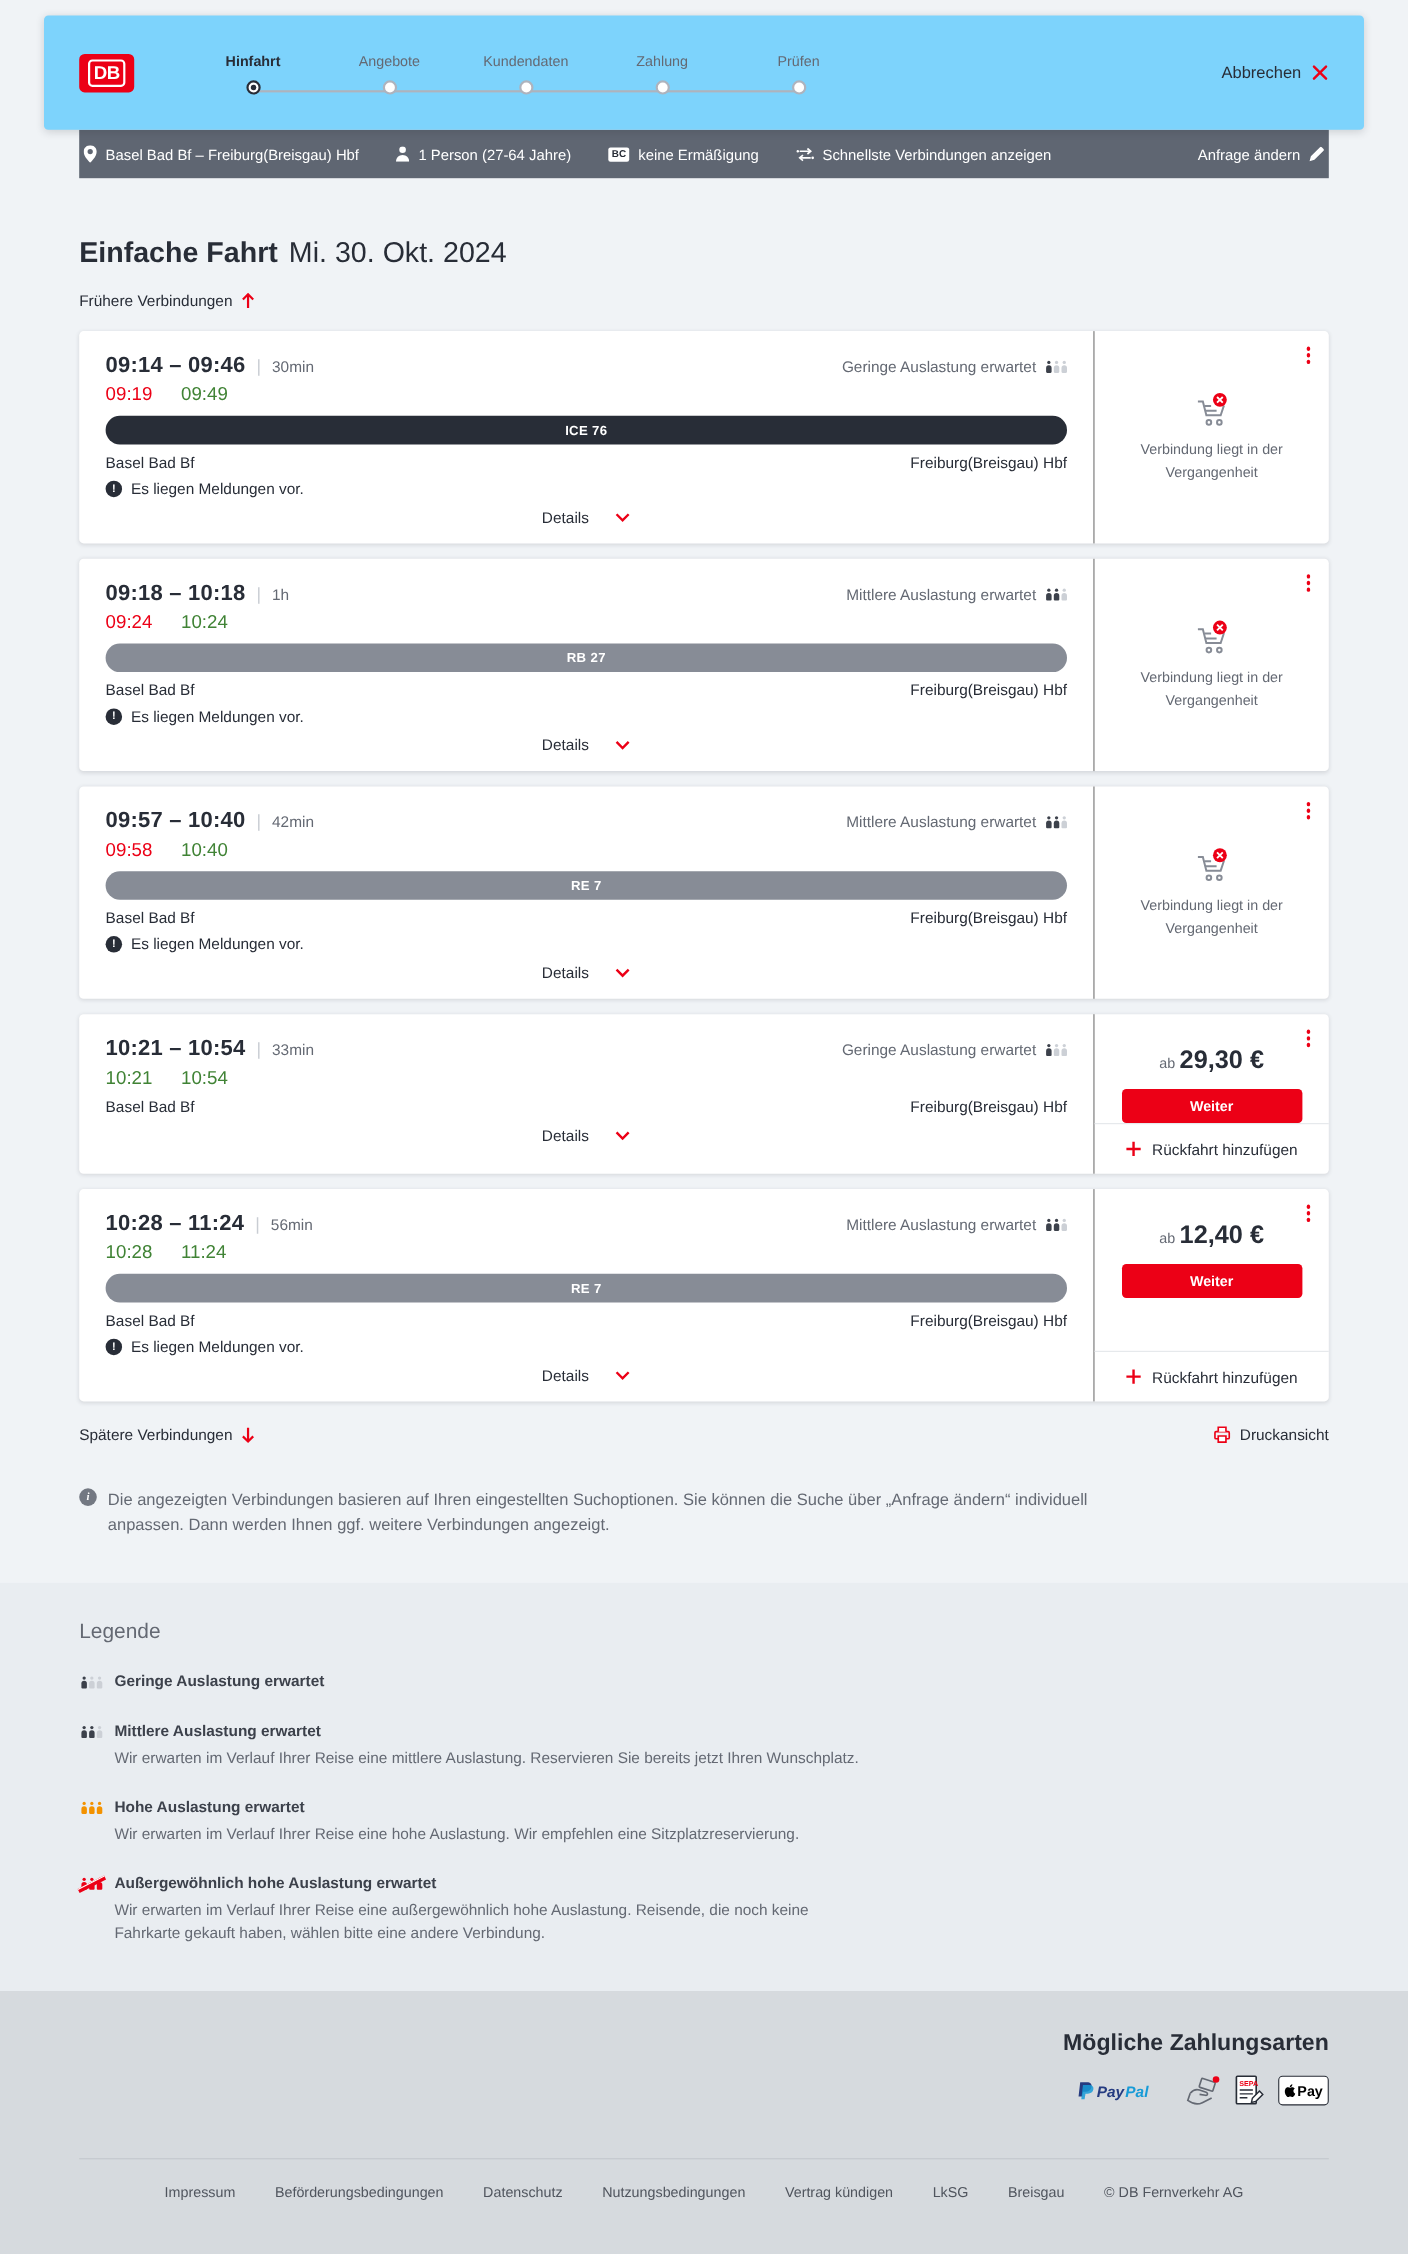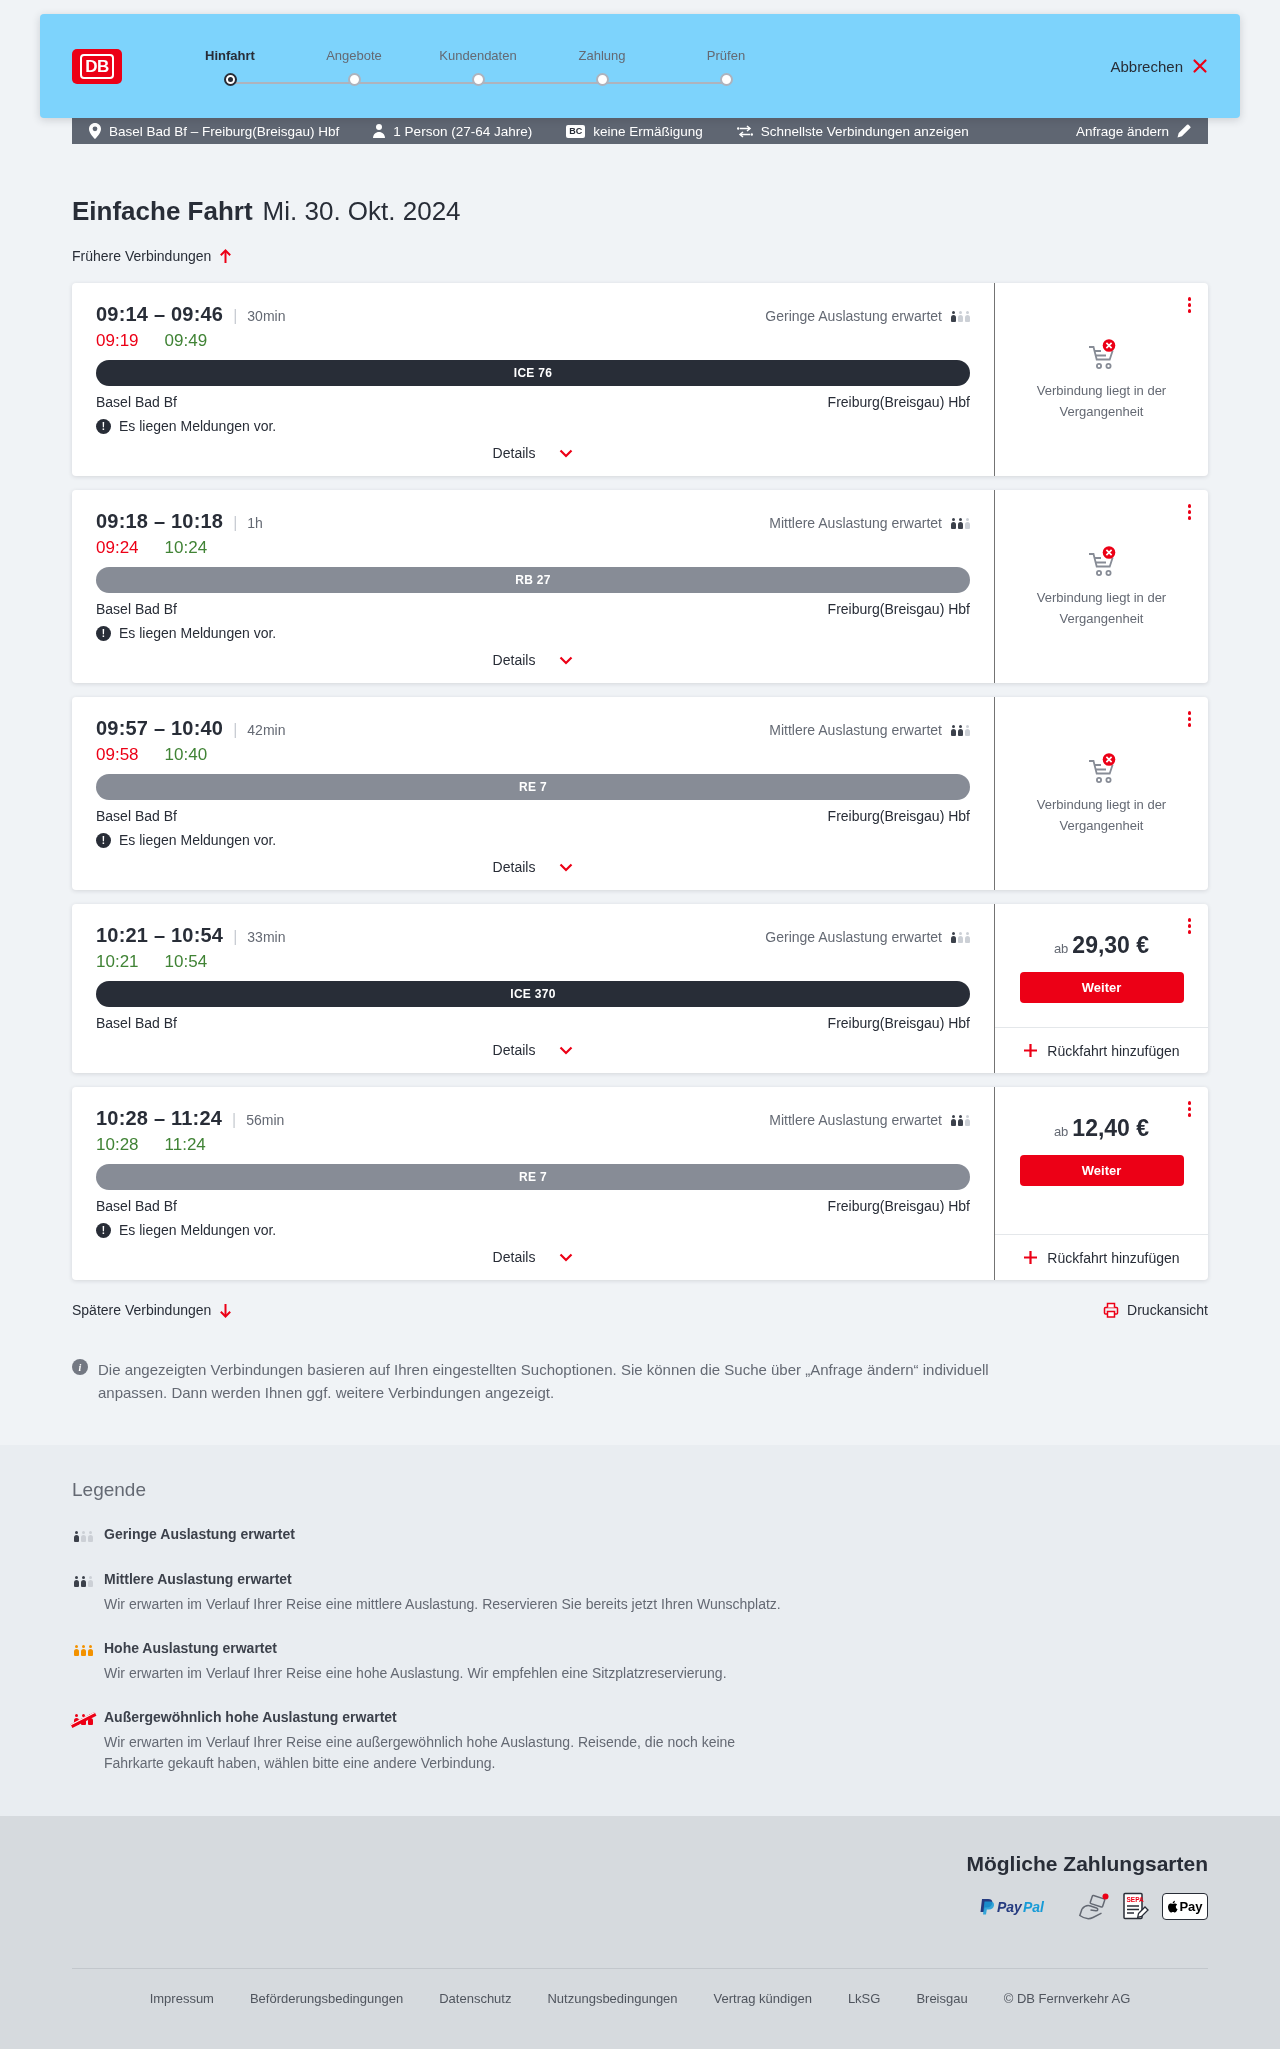--- a/index.html
+++ b/index.html
@@ -35,22 +35,22 @@
   .steps .step-line{position:absolute;left:62px;right:62px;top:36px;height:2px;background:#aeb3bd;}
   .step{width:124px;display:flex;flex-direction:column;align-items:center;position:relative;}
   .step .lbl{font-size:13px;color:#646973;margin-bottom:10px;white-space:nowrap;}
   .step.active .lbl{color:#282d37;font-weight:bold;}
   .step .dot{width:13px;height:13px;border-radius:50%;background:#fff;border:2px solid #aeb3bd;position:relative;z-index:1;}
   .step.active .dot{border-color:#282d37;}
   .step.active .dot::after{content:"";position:absolute;left:2px;top:2px;width:5px;height:5px;border-radius:50%;background:#282d37;}
   .cancel{margin-left:auto;display:flex;align-items:center;gap:9px;font-size:15px;color:#282d37;cursor:pointer;background:none;border:none;font-family:inherit;}
   
   .search-bar{
-    width:1136px;margin:0 auto;height:26px;background:#5f6672;
-    display:flex;align-items:center;gap:34px;padding:0 17px;
+    width:1136px;margin:0 auto;height:44px;background:#5f6672;
+    display:flex;align-items:center;gap:34px;padding:0 4px;
     color:#fff;font-size:13.5px;
   }
   .sb-item{display:flex;align-items:center;gap:8px;white-space:nowrap;}
   .bc-badge{background:#fff;color:#282d37;font-size:9px;font-weight:bold;padding:2px 3px;border-radius:2px;line-height:1;}
   .sb-edit{margin-left:auto;display:flex;align-items:center;gap:8px;cursor:pointer;}
   
   .content{width:1136px;margin:0 auto;}
   h1{margin-top:52px;font-size:26px;font-weight:bold;color:#282d37;}
   h1 .date{font-weight:400;margin-left:10px;}
   .pager-link{display:inline-flex;align-items:center;gap:8px;font-size:14px;color:#282d37;cursor:pointer;}
@@ -422,21 +422,20 @@
               <i class="pp"></i>
               <i class="pp"></i>
               <i class="pp"></i>
             </span>
           </span>
         </div>
         <div class="rt-row">
           <span class="rt ontime">10:21</span>
           <span class="rt ontime">10:54</span>
         </div>
-        <div class="train-bar ice">ICE 370</div>
         <div class="stations">
           <span>Basel Bad Bf</span>
           <span>Freiburg(Breisgau) Hbf</span>
         </div>
 
         <div class="details-row">
           <button class="details-btn">
             <span>Details</span>
             <svg width="14" height="9" viewBox="0 0 14 9" fill="none" stroke="#ec0016" stroke-width="2.2">
               <path d="M1.5 1.5L7 7l5.5-5.5"></path>

